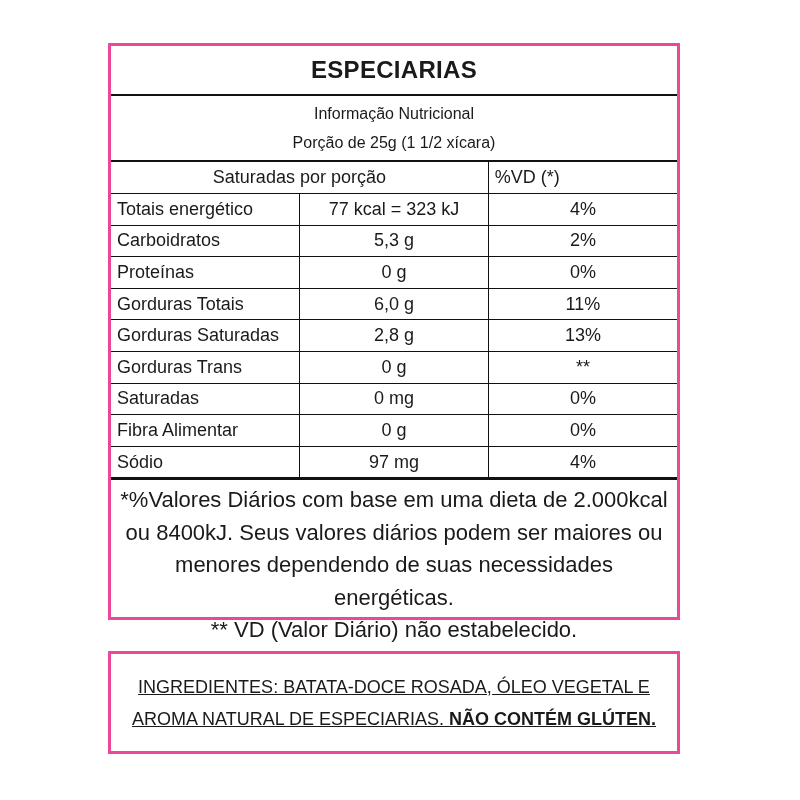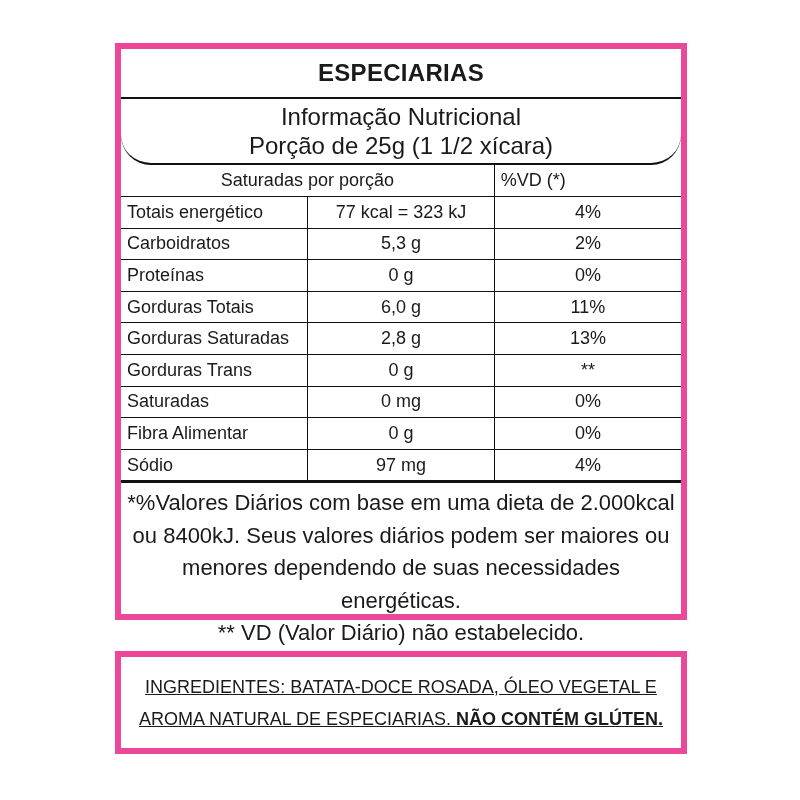--- a/index.html
+++ b/index.html
@@ -1,20 +1,20 @@
 <!DOCTYPE html>
 <html><head>
 <meta charset="utf-8">
 <style>
   html, body { margin:0; padding:0; background:#ffffff; }
   body { width:800px; height:800px; position:relative; font-family:"Liberation Sans", "DejaVu Sans", sans-serif; color:#1a1a1a; }
-  .panel { position:absolute; left:115px; width:572px; box-sizing:border-box; border:6px solid #ec4899; background:#fff; }
+  .panel { position:absolute; left:108px; width:572px; box-sizing:border-box; border:3px solid #ec4899; background:#fff; }
   #nutrition { top:43px; height:577px; }
   .title { height:48px; border-bottom:2px solid #111; display:flex; align-items:center; justify-content:center; font-weight:bold; font-size:24px; letter-spacing:0.3px; }
-  .subhead { height:64px; border-bottom:2px solid #111; display:flex; flex-direction:column; justify-content:center; align-items:center; font-size:24px; line-height:29px;border-radius:30px; }
+  .subhead { height:64px; border-bottom:2px solid #111; display:flex; flex-direction:column; justify-content:center; align-items:center; font-size:16px; line-height:29px; }
   table { border-collapse:collapse; width:100%; table-layout:fixed; }
   td { border:1.5px solid #111; font-size:18px; height:31.6px; padding:0 6px; box-sizing:border-box; white-space:nowrap; }
   tr td:first-child { border-left:none; }
   tr td:last-child { border-right:none; }
   tr:first-child td { border-top:none; }
   .c-name { width:214px; text-align:left; }
   .c-qty { width:250px; text-align:center; }
   .c-vd { text-align:center; }
   .hdr-qty { text-align:center; }
   .hdr-vd { text-align:left; padding-left:6px; }

